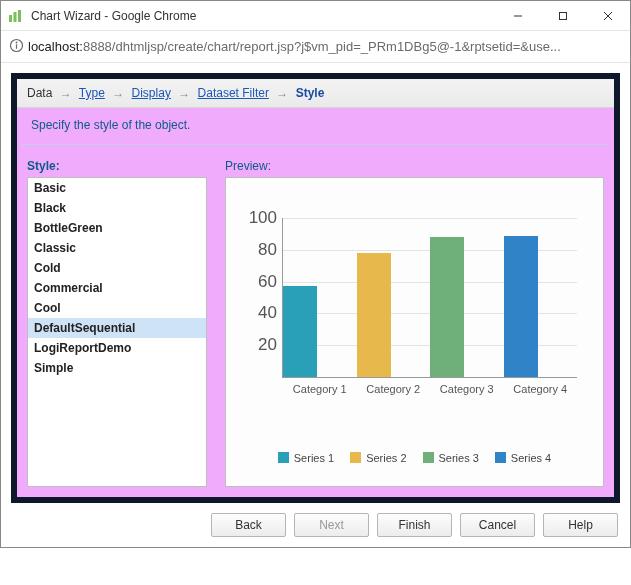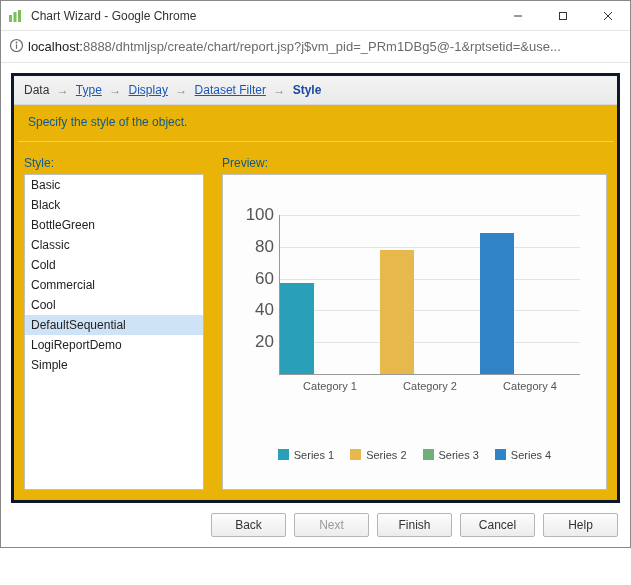--- a/index.html
+++ b/index.html
@@ -7,28 +7,28 @@
   .window { width:631px; height:548px; border:1px solid #888; display:flex; flex-direction:column; background:#fff; }
   .titlebar { height:30px; display:flex; align-items:center; background:#fff; border-bottom:1px solid #e5e5e5; }
   .titlebar .appicon { width:28px; display:flex; align-items:center; justify-content:center; }
   .titlebar .title { flex:1; padding-left:2px; font-size:12px; color:#333; }
   .winbtns { display:flex; height:100%; }
   .winbtn { width:45px; display:flex; align-items:center; justify-content:center; cursor:default; }
   .addrbar { height:32px; display:flex; align-items:center; padding:0 8px; gap:4px; border-bottom:1px solid #e5e5e5; color:#555; }
   .addrbar .url { flex:1; white-space:nowrap; overflow:hidden; text-overflow:ellipsis; font-size:13px; color:#6b6b6b; }
   .addrbar .url .host { color:#202020; }
   .content { flex:1; padding:10px 10px 8px 10px; display:flex; flex-direction:column; }
-  .panel { flex:1; border:3px solid #0f172a; display:flex; flex-direction:column; background:#eab308; }
+  .panel { flex:1; border:6px solid #0f172a; display:flex; flex-direction:column; background:#f0abfc; }
   .breadcrumb { background:linear-gradient(#f3f3f3,#eaeaea); border-bottom:1px solid #d6d6d6; padding:7px 10px; font-size:12px; }
   .breadcrumb a { color:#1a57b8; text-decoration:underline; cursor:pointer; }
   .breadcrumb .sep { color:#888; margin:0 4px; }
   .breadcrumb .current { color:#1a4aa0; font-weight:bold; }
   .subhead { padding:10px 10px 12px 10px; color:#0f5a8c; font-size:12px; border-bottom:1px solid #bcd5e6; margin:0 4px; }
   .body { flex:1; display:flex; padding:14px 10px 10px 10px; gap:18px; }
-  .stylecol { width:180px; display:flex; flex-direction:column; }
+  .stylecol { width:180px; display:flex; flex-direction:column;font-weight:bold; }
   .lbl { color:#0f5a8c; font-size:12px; margin-bottom:4px; }
   .listbox { flex:1; border:1px solid #bfbfbf; background:#fff; overflow:auto; }
   .listitem { padding:3px 6px; cursor:default; font-size:12px; color:#222; }
   .listitem.selected { background:#cfe3f7; }
   .previewcol { flex:1; display:flex; flex-direction:column; }
   .previewbox { flex:1; border:1px solid #bfbfbf; background:#fdfdfd; position:relative; padding:30px 16px 10px 16px; }
   .chart { position:relative; width:100%; height:200px; }
   .plot { position:absolute; left:40px; right:10px; top:10px; bottom:30px; border-left:1px solid #999; border-bottom:1px solid #999; }
   .grid { position:absolute; left:0; right:0; border-top:1px solid #e3e3e3; }
   .ylab { position:absolute; right:100%; transform:translateY(-50%); padding-right:6px; font-size:17px; color:#555; }
@@ -136,20 +136,24 @@
                   <div class="bars">
                     <div class="barslot">
                       <div class="bar" style="height: 57%; background: rgb(42, 160, 184);"></div>
                       <div class="xlab">Category 1</div>
                     </div>
                     <div class="barslot">
                       <div class="bar" style="height: 78%; background: rgb(231, 184, 75);"></div>
                       <div class="xlab">Category 2</div>
                     </div>
                     <div class="barslot">
+                      <div class="bar" style="height: 88%; background: rgb(111, 176, 122);"></div>
+                      <div class="xlab">Category 3</div>
+                    </div>
+                    <div class="barslot">
                       <div class="bar" style="height: 89%; background: rgb(47, 131, 198);"></div>
                       <div class="xlab">Category 4</div>
                     </div>
                   </div>
                 </div>
             </div>
             <div class="legend" id="legend">
                 <div class="legitem">
                   <span class="sw" style="background: rgb(42, 160, 184);"></span>
                   <span>Series 1</span>

